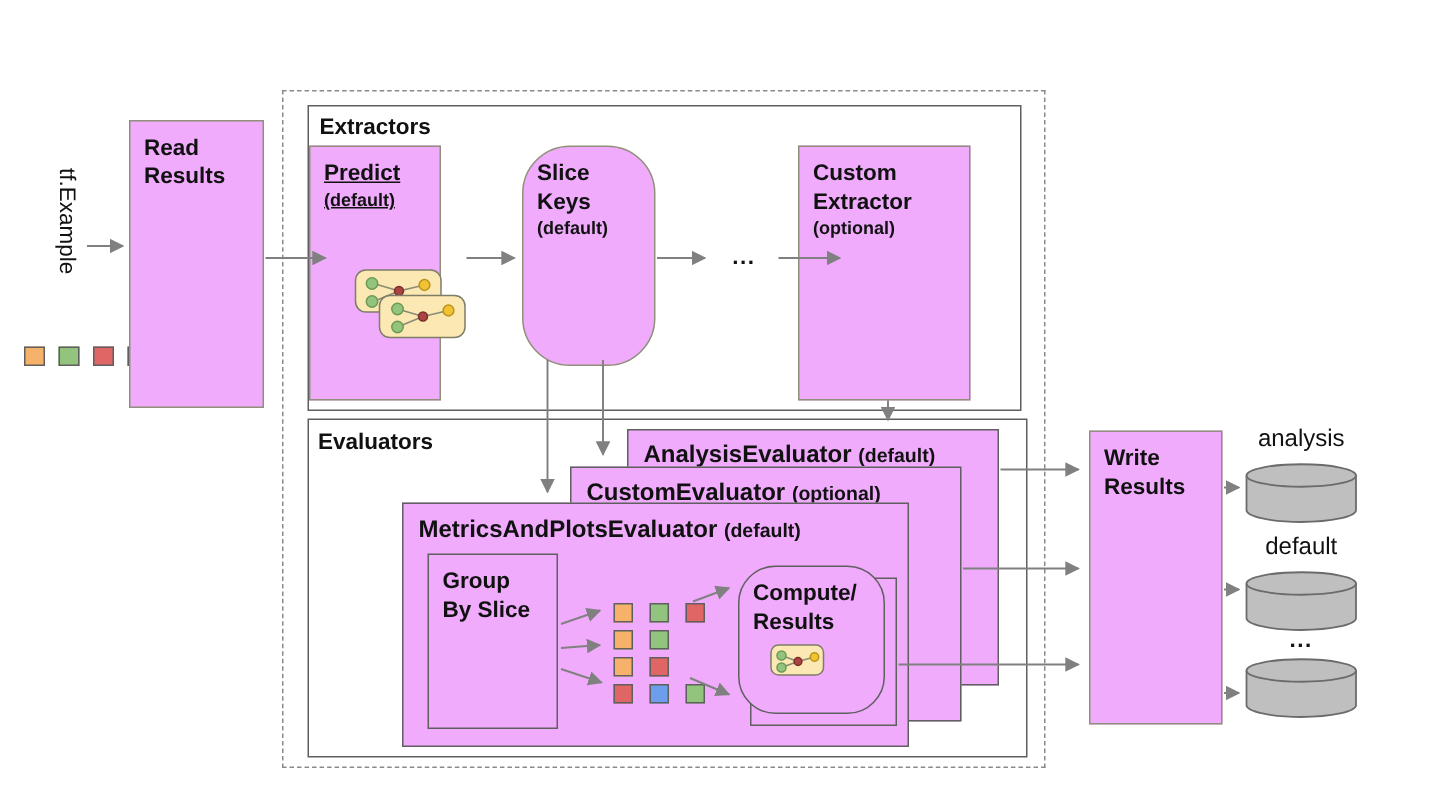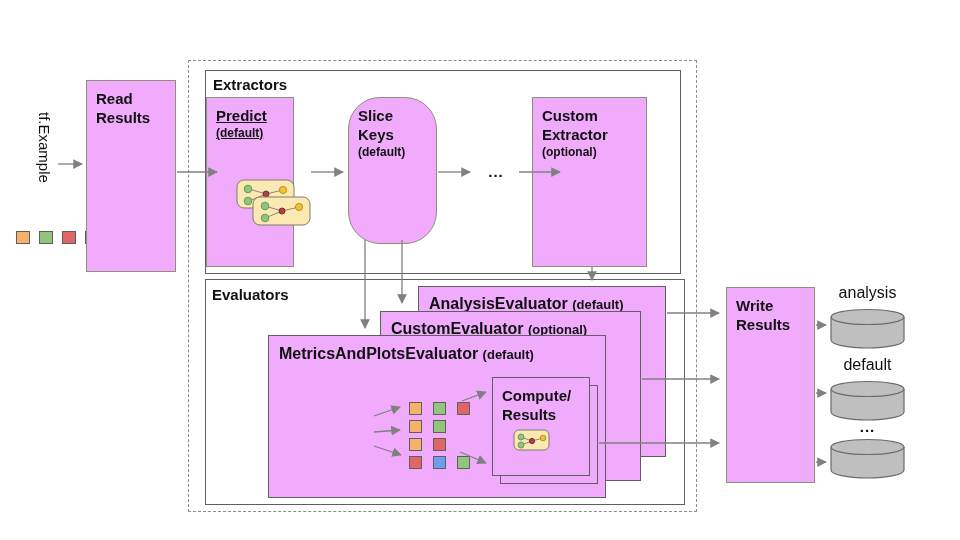--- a/index.html
+++ b/index.html
@@ -104,20 +104,24 @@
   </div>
   <div class="tanbox" style="left:380px; top:311px; width:261px; height:170px; border-color:#5f5f5f; padding:7px 10px;">
     <div class="stack-title"><span>CustomEvaluator</span>
       <span class="stack-qual">(optional)</span></div>
   </div>
   <div class="tanbox" style="left:268px; top:335px; width:338px; height:163px; border-color:#5f5f5f; padding:8px 10px;">
     <div class="stack-title"><span>MetricsAndPlotsEvaluator</span>
       <span class="stack-qual">(default)</span></div>
   </div>
 
+  <div class="tanbox" style="left:285px; top:369px; width:87px; height:117px; border-color:#5f5f5f;">
+    <div class="title-lg">Group</div>
+    <div class="title-lg">By Slice</div>
+  </div>
 
   <div class="abs sq-grid" style="left:409px; top:402px;">
       <div class="sq-row">
         <div class="sq" style="background: rgb(246, 178, 107);"></div>
         <div class="sq" style="background: rgb(147, 196, 125);"></div>
         <div class="sq" style="background: rgb(224, 102, 102);"></div>
       </div>
       <div class="sq-row">
         <div class="sq" style="background: rgb(246, 178, 107);"></div>
         <div class="sq" style="background: rgb(147, 196, 125);"></div>
@@ -127,21 +131,21 @@
         <div class="sq" style="background: rgb(224, 102, 102);"></div>
       </div>
       <div class="sq-row">
         <div class="sq" style="background: rgb(224, 102, 102);"></div>
         <div class="sq" style="background: rgb(109, 158, 235);"></div>
         <div class="sq" style="background: rgb(147, 196, 125);"></div>
       </div>
     </div>
 
   <div class="tanbox" style="left:500px; top:385px; width:98px; height:99px; border-color:#5f5f5f;"></div>
-  <div class="tanbox" style="left:492px; top:377px; width:98px; height:99px; border-color:#5f5f5f;">
+  <div class="tanbox" style="left:492px; top:377px; width:98px; height:99px; border-color:#5f5f5f;border-radius:25px;">
     <div class="title-lg">Compute/</div>
     <div class="title-lg">Results</div>
   </div>
   <svg class="abs" style="left:513px; top:429px;" width="38" height="23" viewBox="0 0 38 23">
     <rect x="1" y="1" width="35" height="20" rx="5" fill="#FCE8B2" stroke="#7d7d6a" stroke-width="1"></rect>
     <path d="M8,8 L19,12 M8,16 L19,12 M19,12 L30,9" stroke="#8a8a76" stroke-width="1" fill="none"></path>
     <circle cx="8" cy="8" r="3" fill="#93C47D" stroke="#6a9a55"></circle>
     <circle cx="8" cy="16" r="3" fill="#93C47D" stroke="#6a9a55"></circle>
     <circle cx="19" cy="12" r="2.6" fill="#A94442" stroke="#7d2e2c"></circle>
     <circle cx="30" cy="9" r="2.8" fill="#F1C232" stroke="#b8921f"></circle>

